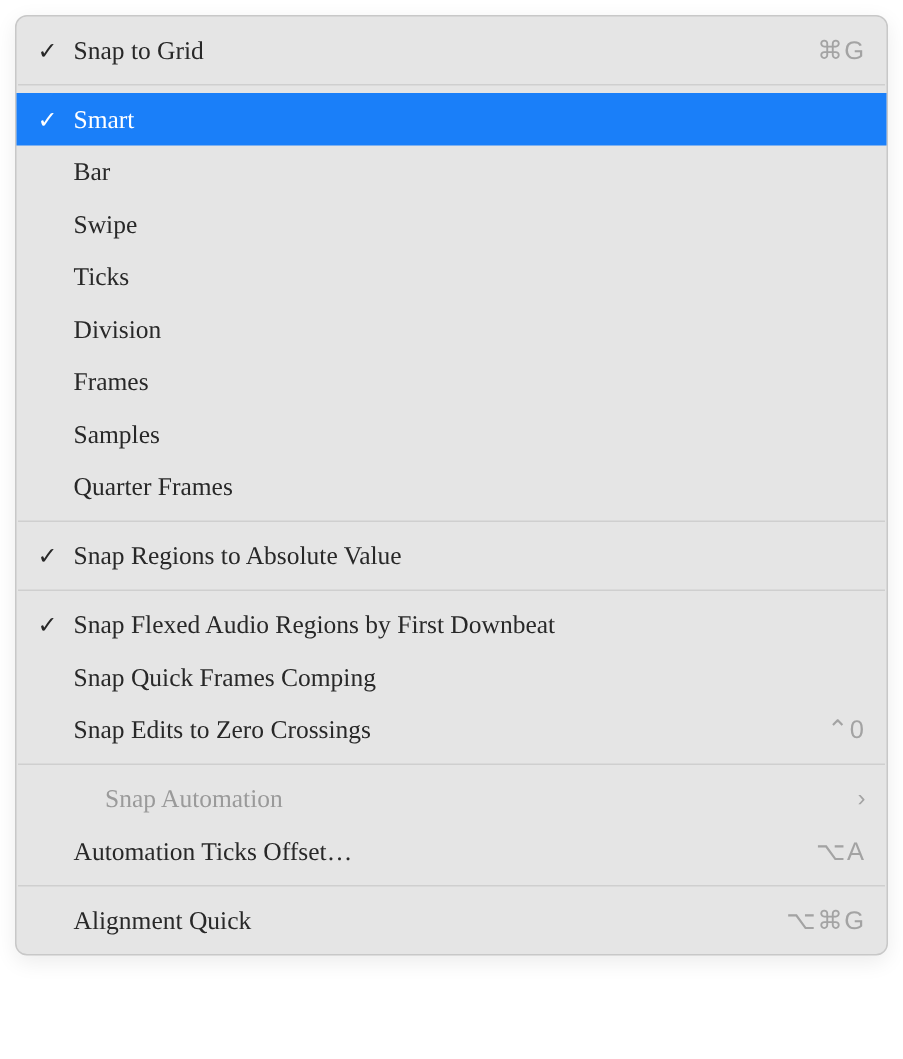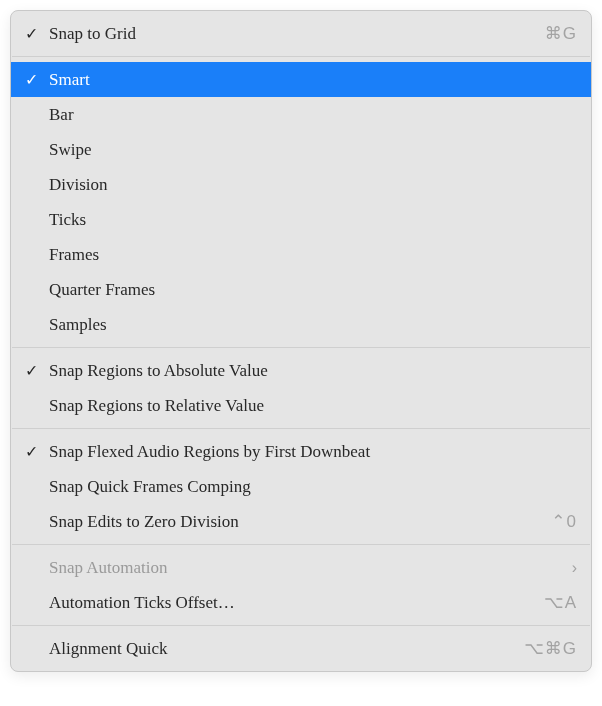--- a/index.html
+++ b/index.html
@@ -31,20 +31,21 @@
       color: #282828;
       cursor: default;
       position: relative;
     }
     .menu-item.selected {
       background: #1a7ff9;
       color: #ffffff;
     }
     .menu-item.disabled {
       color: #9a9a9a;
+      margin-left: 21px;
     }
     .menu-item .check {
       width: 24px;
       flex-shrink: 0;
       font-size: 16px;
       text-align: left;
     }
     .menu-item .check.hidden {
       visibility: hidden;
     }
@@ -88,63 +89,59 @@
   <div class="menu-item">
     <span class="check hidden">✓</span>
     <span class="label">Bar</span>
   </div>
   <div class="menu-item">
     <span class="check hidden">✓</span>
     <span class="label">Swipe</span>
   </div>
   <div class="menu-item">
     <span class="check hidden">✓</span>
-    <span class="label">Division</span>
+    <span class="label">Ticks</span>
   </div>
   <div class="menu-item">
     <span class="check hidden">✓</span>
-    <span class="label">Ticks</span>
+    <span class="label">Division</span>
   </div>
   <div class="menu-item">
     <span class="check hidden">✓</span>
     <span class="label">Frames</span>
   </div>
   <div class="menu-item">
     <span class="check hidden">✓</span>
-    <span class="label">Quarter Frames</span>
+    <span class="label">Samples</span>
   </div>
   <div class="menu-item">
     <span class="check hidden">✓</span>
-    <span class="label">Samples</span>
+    <span class="label">Quarter Frames</span>
   </div>
 
   <div class="separator"></div>
 
   <div class="menu-item">
     <span class="check">✓</span>
     <span class="label">Snap Regions to Absolute Value</span>
-  </div>
-  <div class="menu-item">
-    <span class="check hidden">✓</span>
-    <span class="label">Snap Regions to Relative Value</span>
   </div>
 
   <div class="separator"></div>
 
   <div class="menu-item">
     <span class="check">✓</span>
     <span class="label">Snap Flexed Audio Regions by First Downbeat</span>
   </div>
   <div class="menu-item">
     <span class="check hidden">✓</span>
     <span class="label">Snap Quick Frames Comping</span>
   </div>
   <div class="menu-item">
     <span class="check hidden">✓</span>
-    <span class="label">Snap Edits to Zero Division</span>
+    <span class="label">Snap Edits to Zero Crossings</span>
     <span class="shortcut">⌃0</span>
   </div>
 
   <div class="separator"></div>
 
   <div class="menu-item disabled">
     <span class="check hidden">✓</span>
     <span class="label">Snap Automation</span>
     <span class="chevron">›</span>
   </div>

